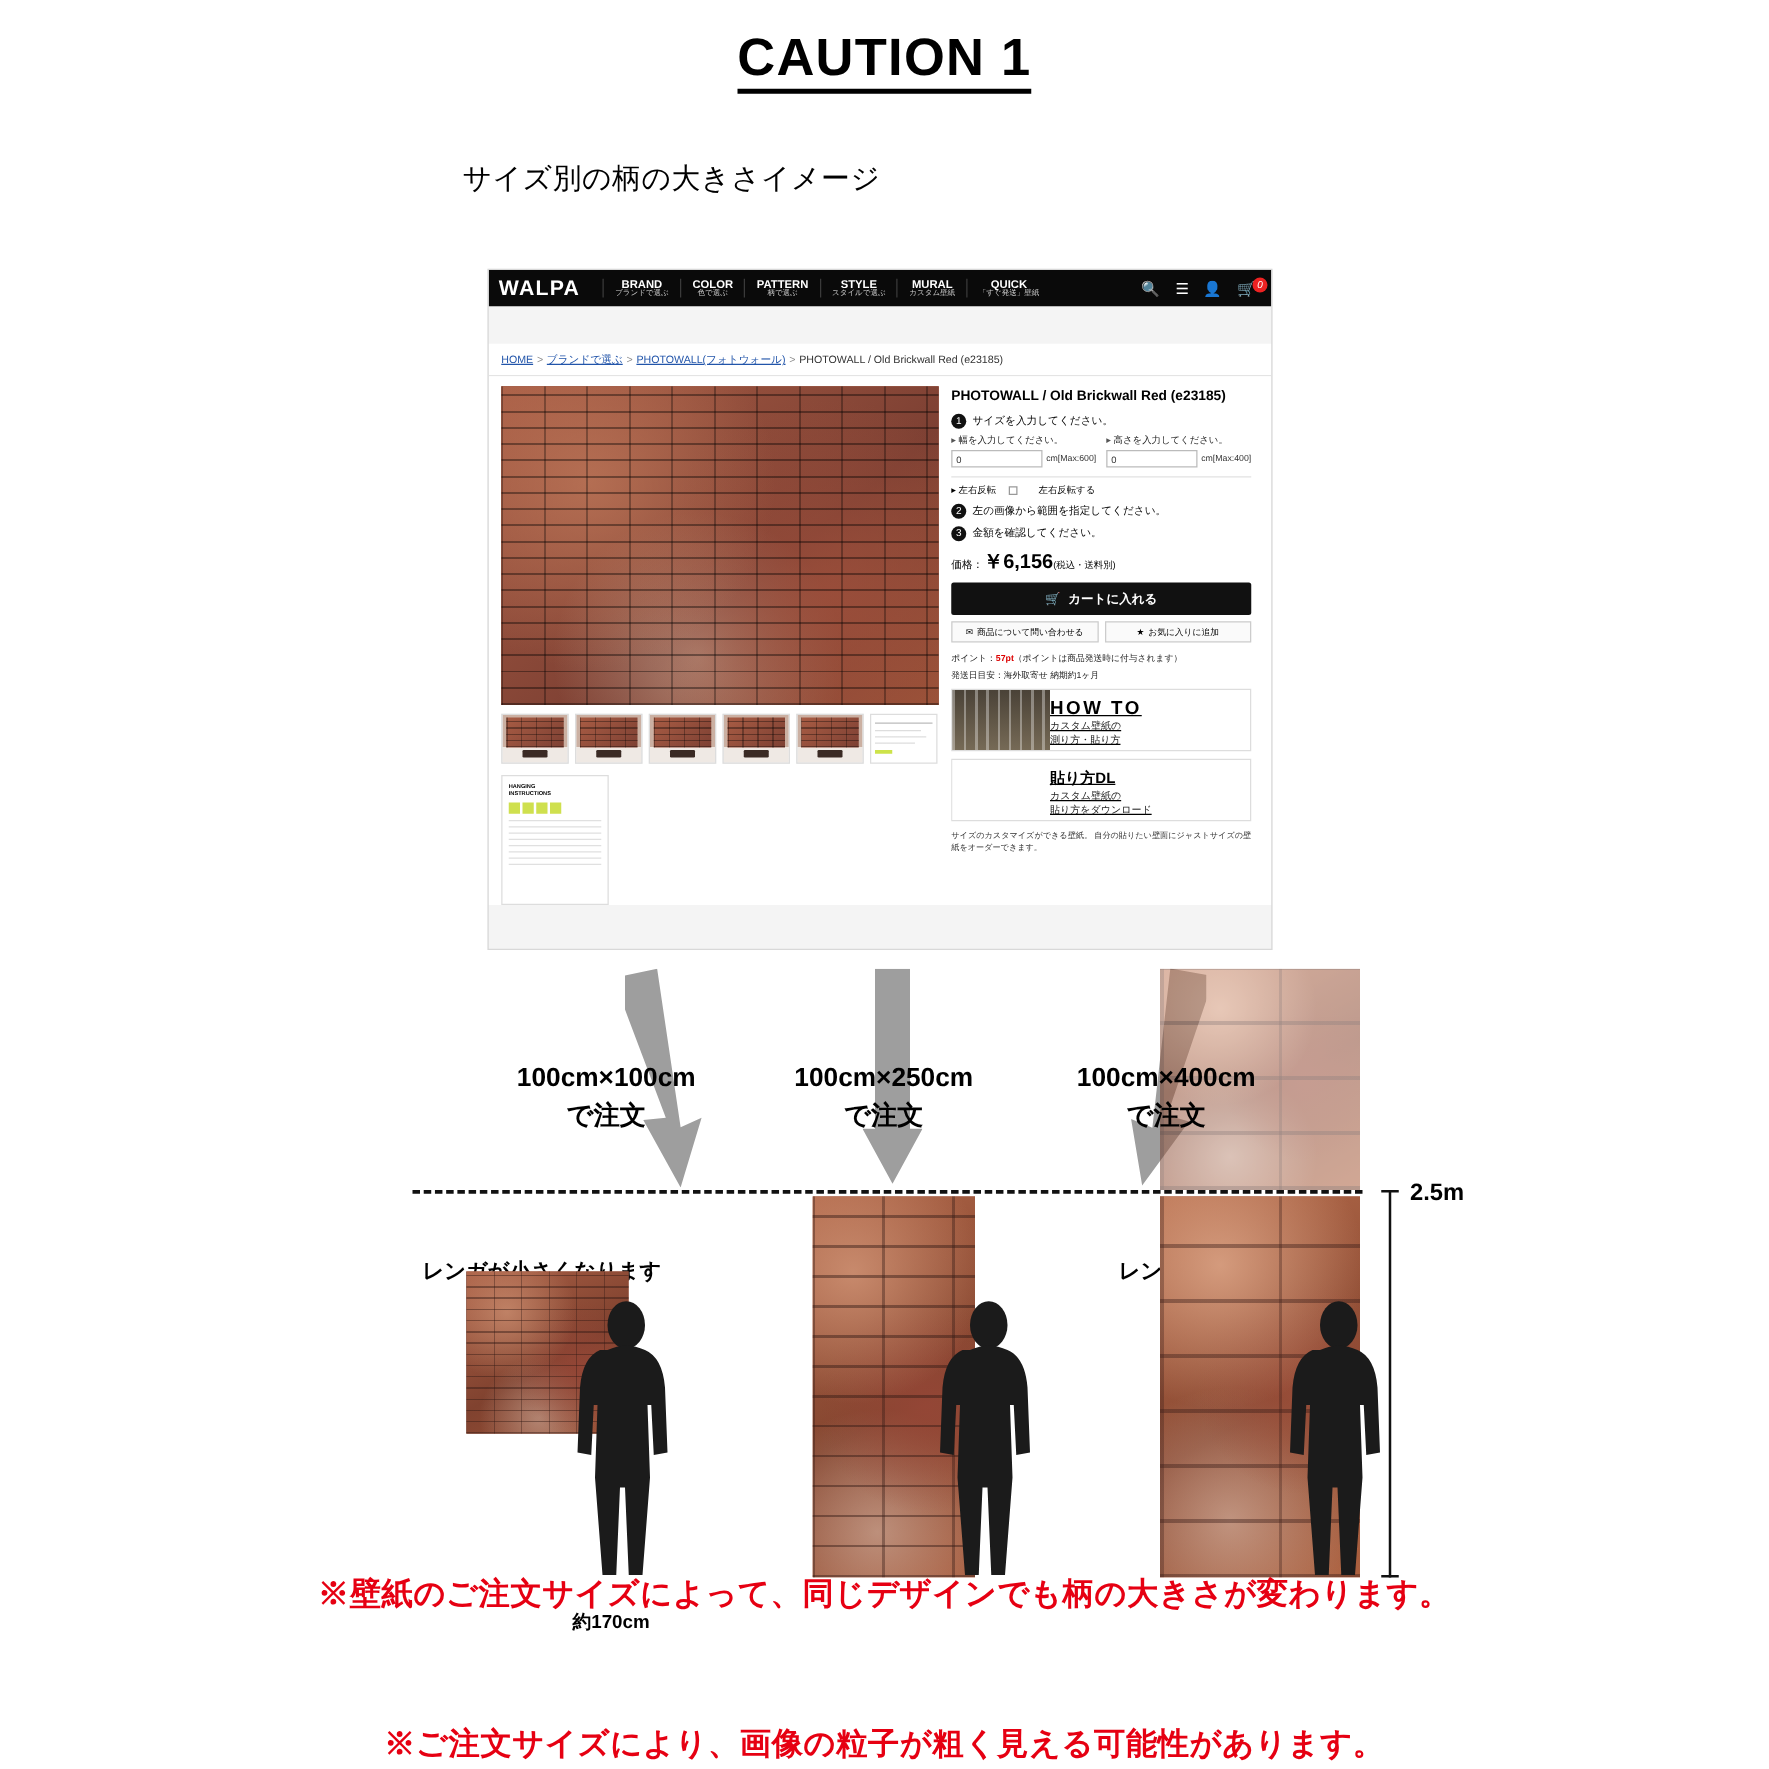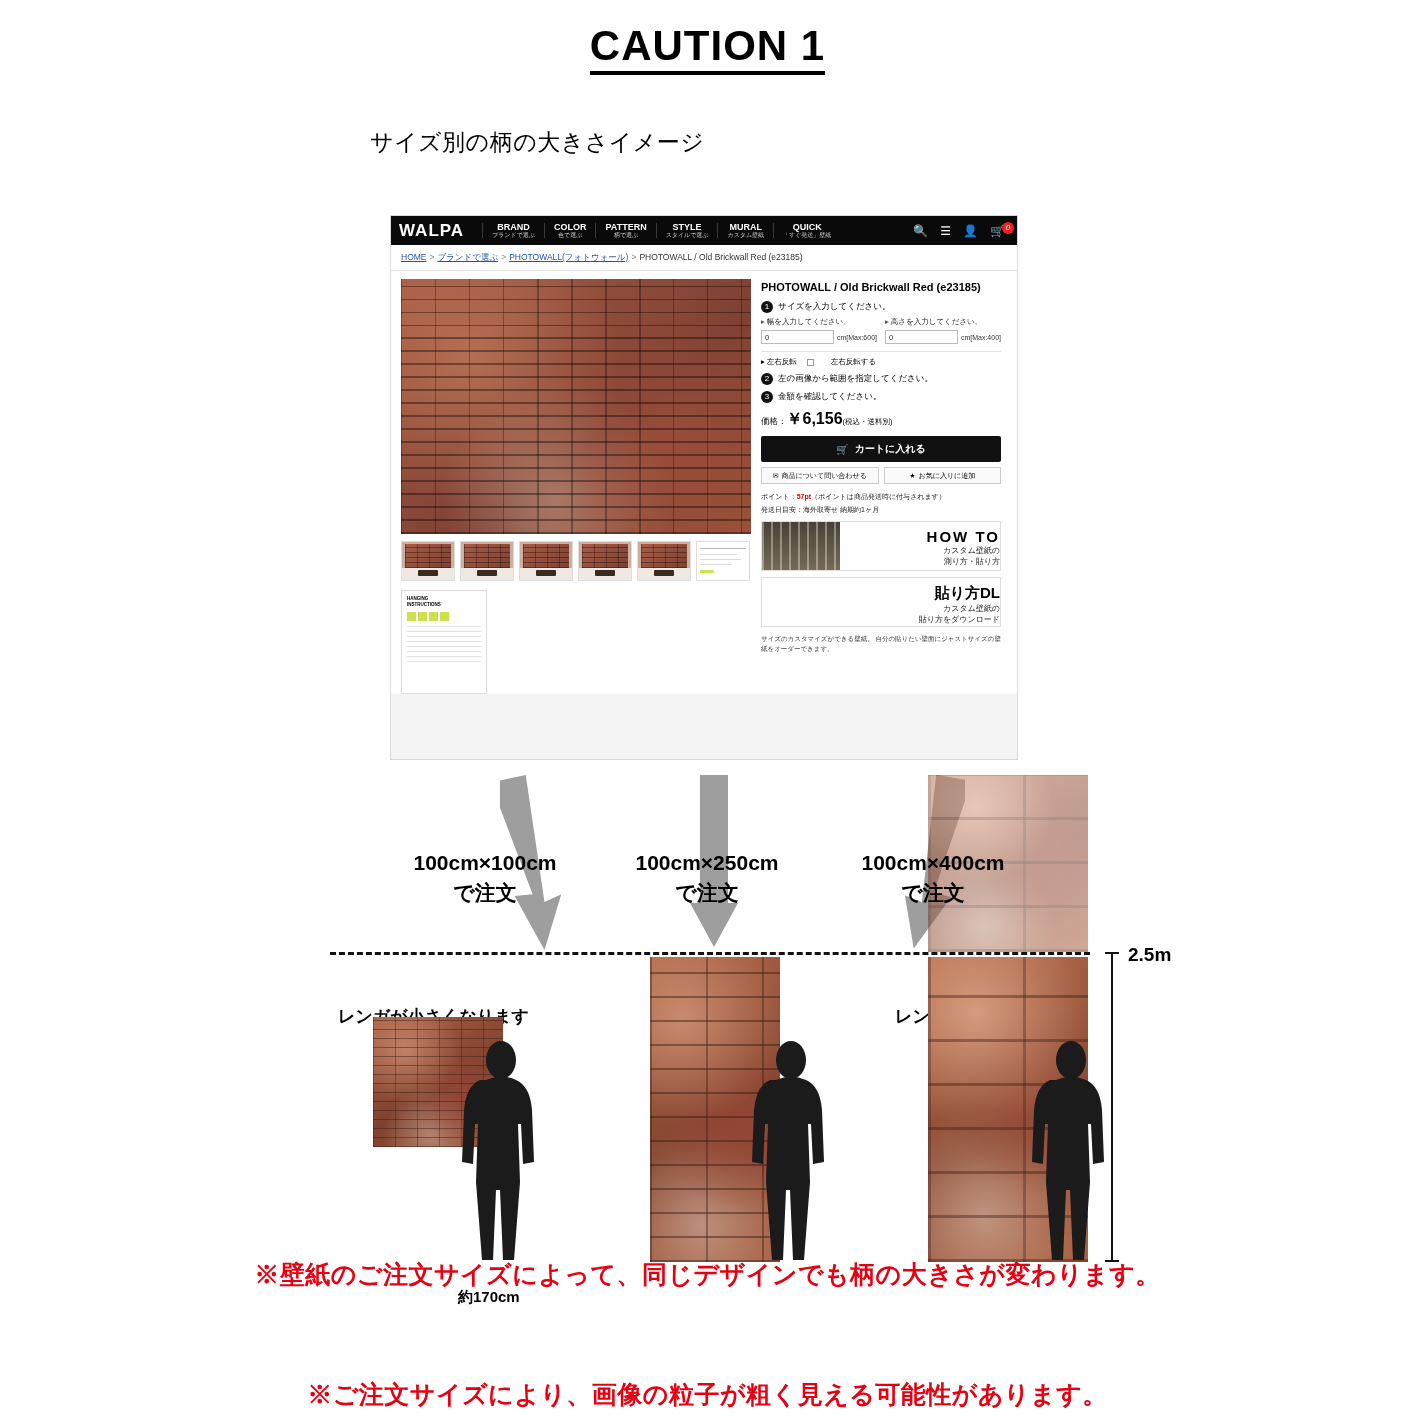--- a/index.html
+++ b/index.html
@@ -57,21 +57,21 @@
   .navicons .ic { font-size:12px; color:#fff; }
   .cartwrap { position:relative; }
   .cartbadge {
     position:absolute; right:-9px; top:-2px;
     background:#e22; color:#fff; border-radius:50%;
     width:12px; height:12px; font-size:8px; line-height:12px; text-align:center;
   }
 
   .breadcrumb {
     background:#fff; font-size:8.5px; color:#333;
-    padding:7px 10px 6px 10px; border-bottom:1px solid #e4e4e4;
+    padding:7px 10px 6px 10px; border-bottom:1px solid #e4e4e4;margin-top:30px;
   }
   .breadcrumb a { color:#2255aa; text-decoration:underline; }
   .breadcrumb .sep { color:#888; padding:0 3px; }
 
   .shot-body { display:flex; padding:8px 10px 0 10px; background:#fff; }
   .left-col { width:350px; }
   .mainimg {
     width:350px; height:255px;
     background:#8b4a35;
     position:relative; overflow:hidden;
@@ -185,23 +185,23 @@
   .howto .pic.doc2 {
     background:#fff;
     background-image:
       linear-gradient(#555,#555) 6px 8px/44px 2px no-repeat,
       linear-gradient(#cfe04e,#cfe04e) 6px 16px/9px 7px no-repeat,
       linear-gradient(#cfe04e,#cfe04e) 17px 16px/9px 7px no-repeat,
       linear-gradient(#cfe04e,#cfe04e) 28px 16px/9px 7px no-repeat,
       linear-gradient(#ddd,#ddd) 6px 30px/60px 1px no-repeat,
       linear-gradient(#ddd,#ddd) 6px 35px/50px 1px no-repeat;
   }
-  .howto .txt { flex:1; text-align:right; padding-top:6px; }
+  .howto .txt { flex:1; text-align:left; padding-top:6px;text-decoration:underline; }
   .howto .t-en { font-size:15px; font-weight:bold; letter-spacing:2px; }
-  .howto .t-jp { font-size:15px; font-weight:bold; }
+  .howto .t-jp { font-size:12px; font-weight:bold; }
   .howto .t-sub { font-size:8px; line-height:1.4; color:#222; }
   .foot-note { font-size:6.5px; color:#333; margin-top:7px; line-height:1.5; }
 
   
   .arrow { position:absolute; }
   .arrow svg { display:block; }
 
   
   .olabel {
     position:absolute; text-align:center; font-size:21px; font-weight:bold; line-height:1.45;

